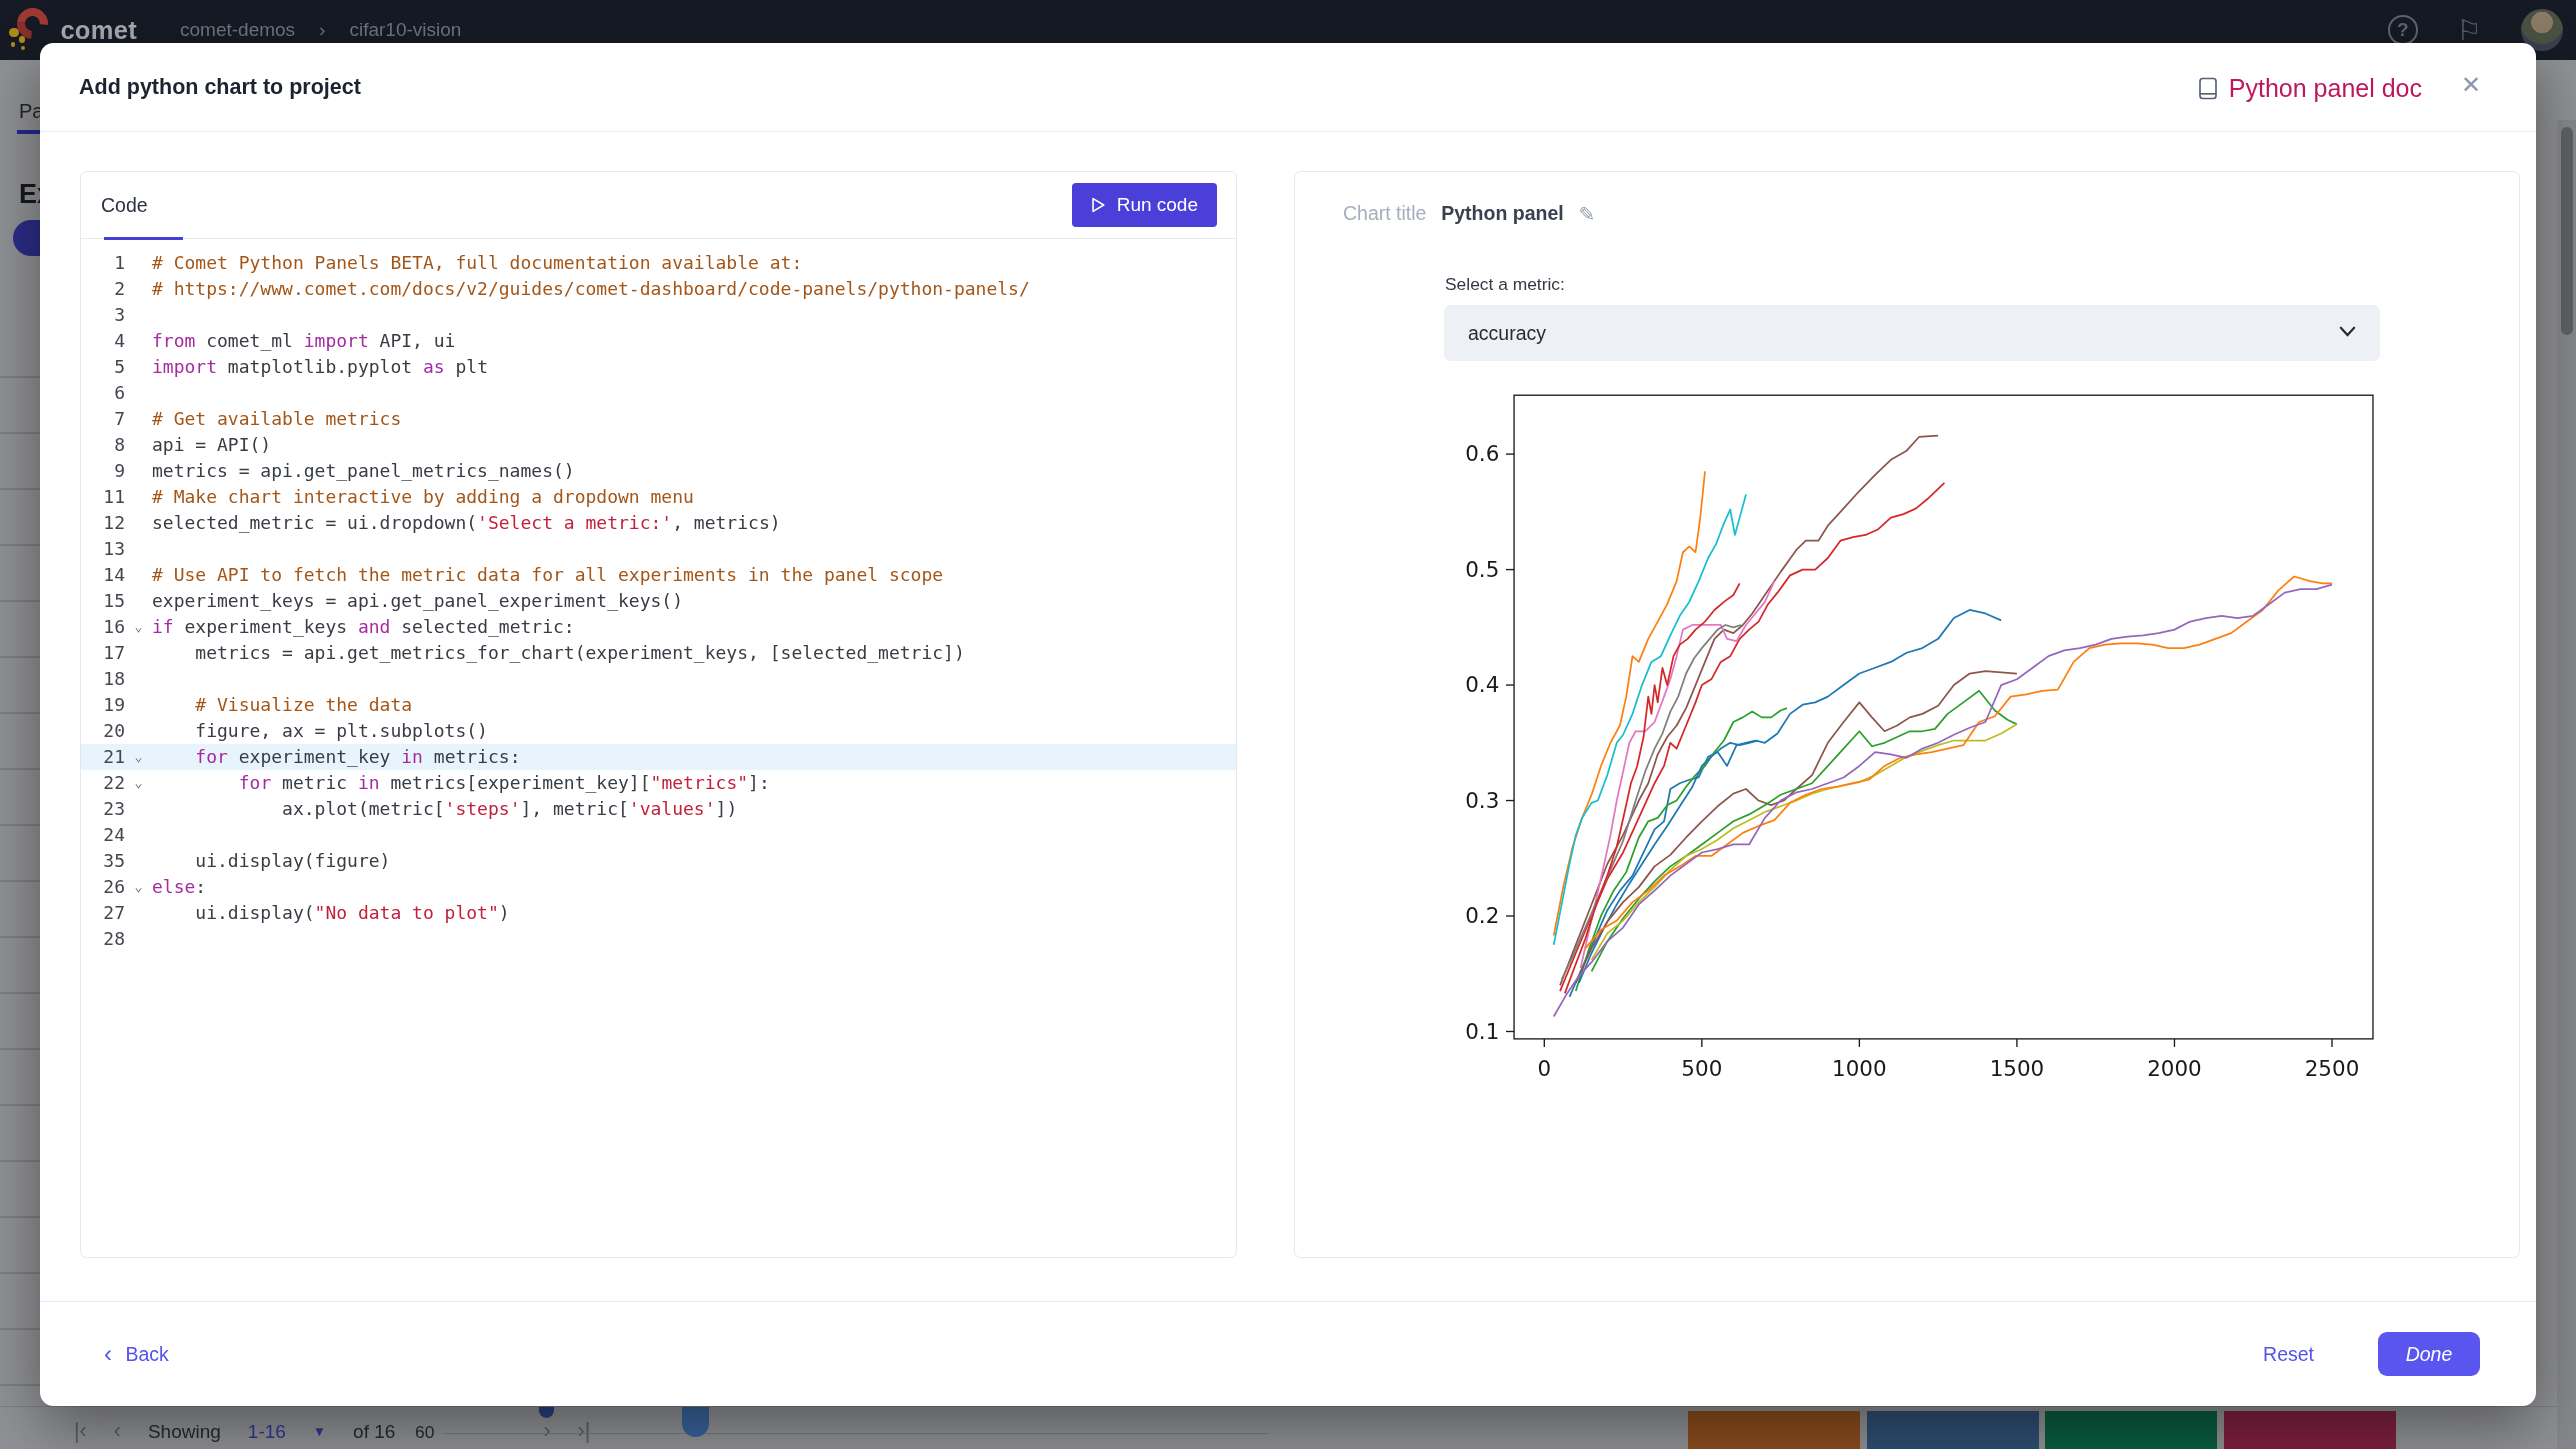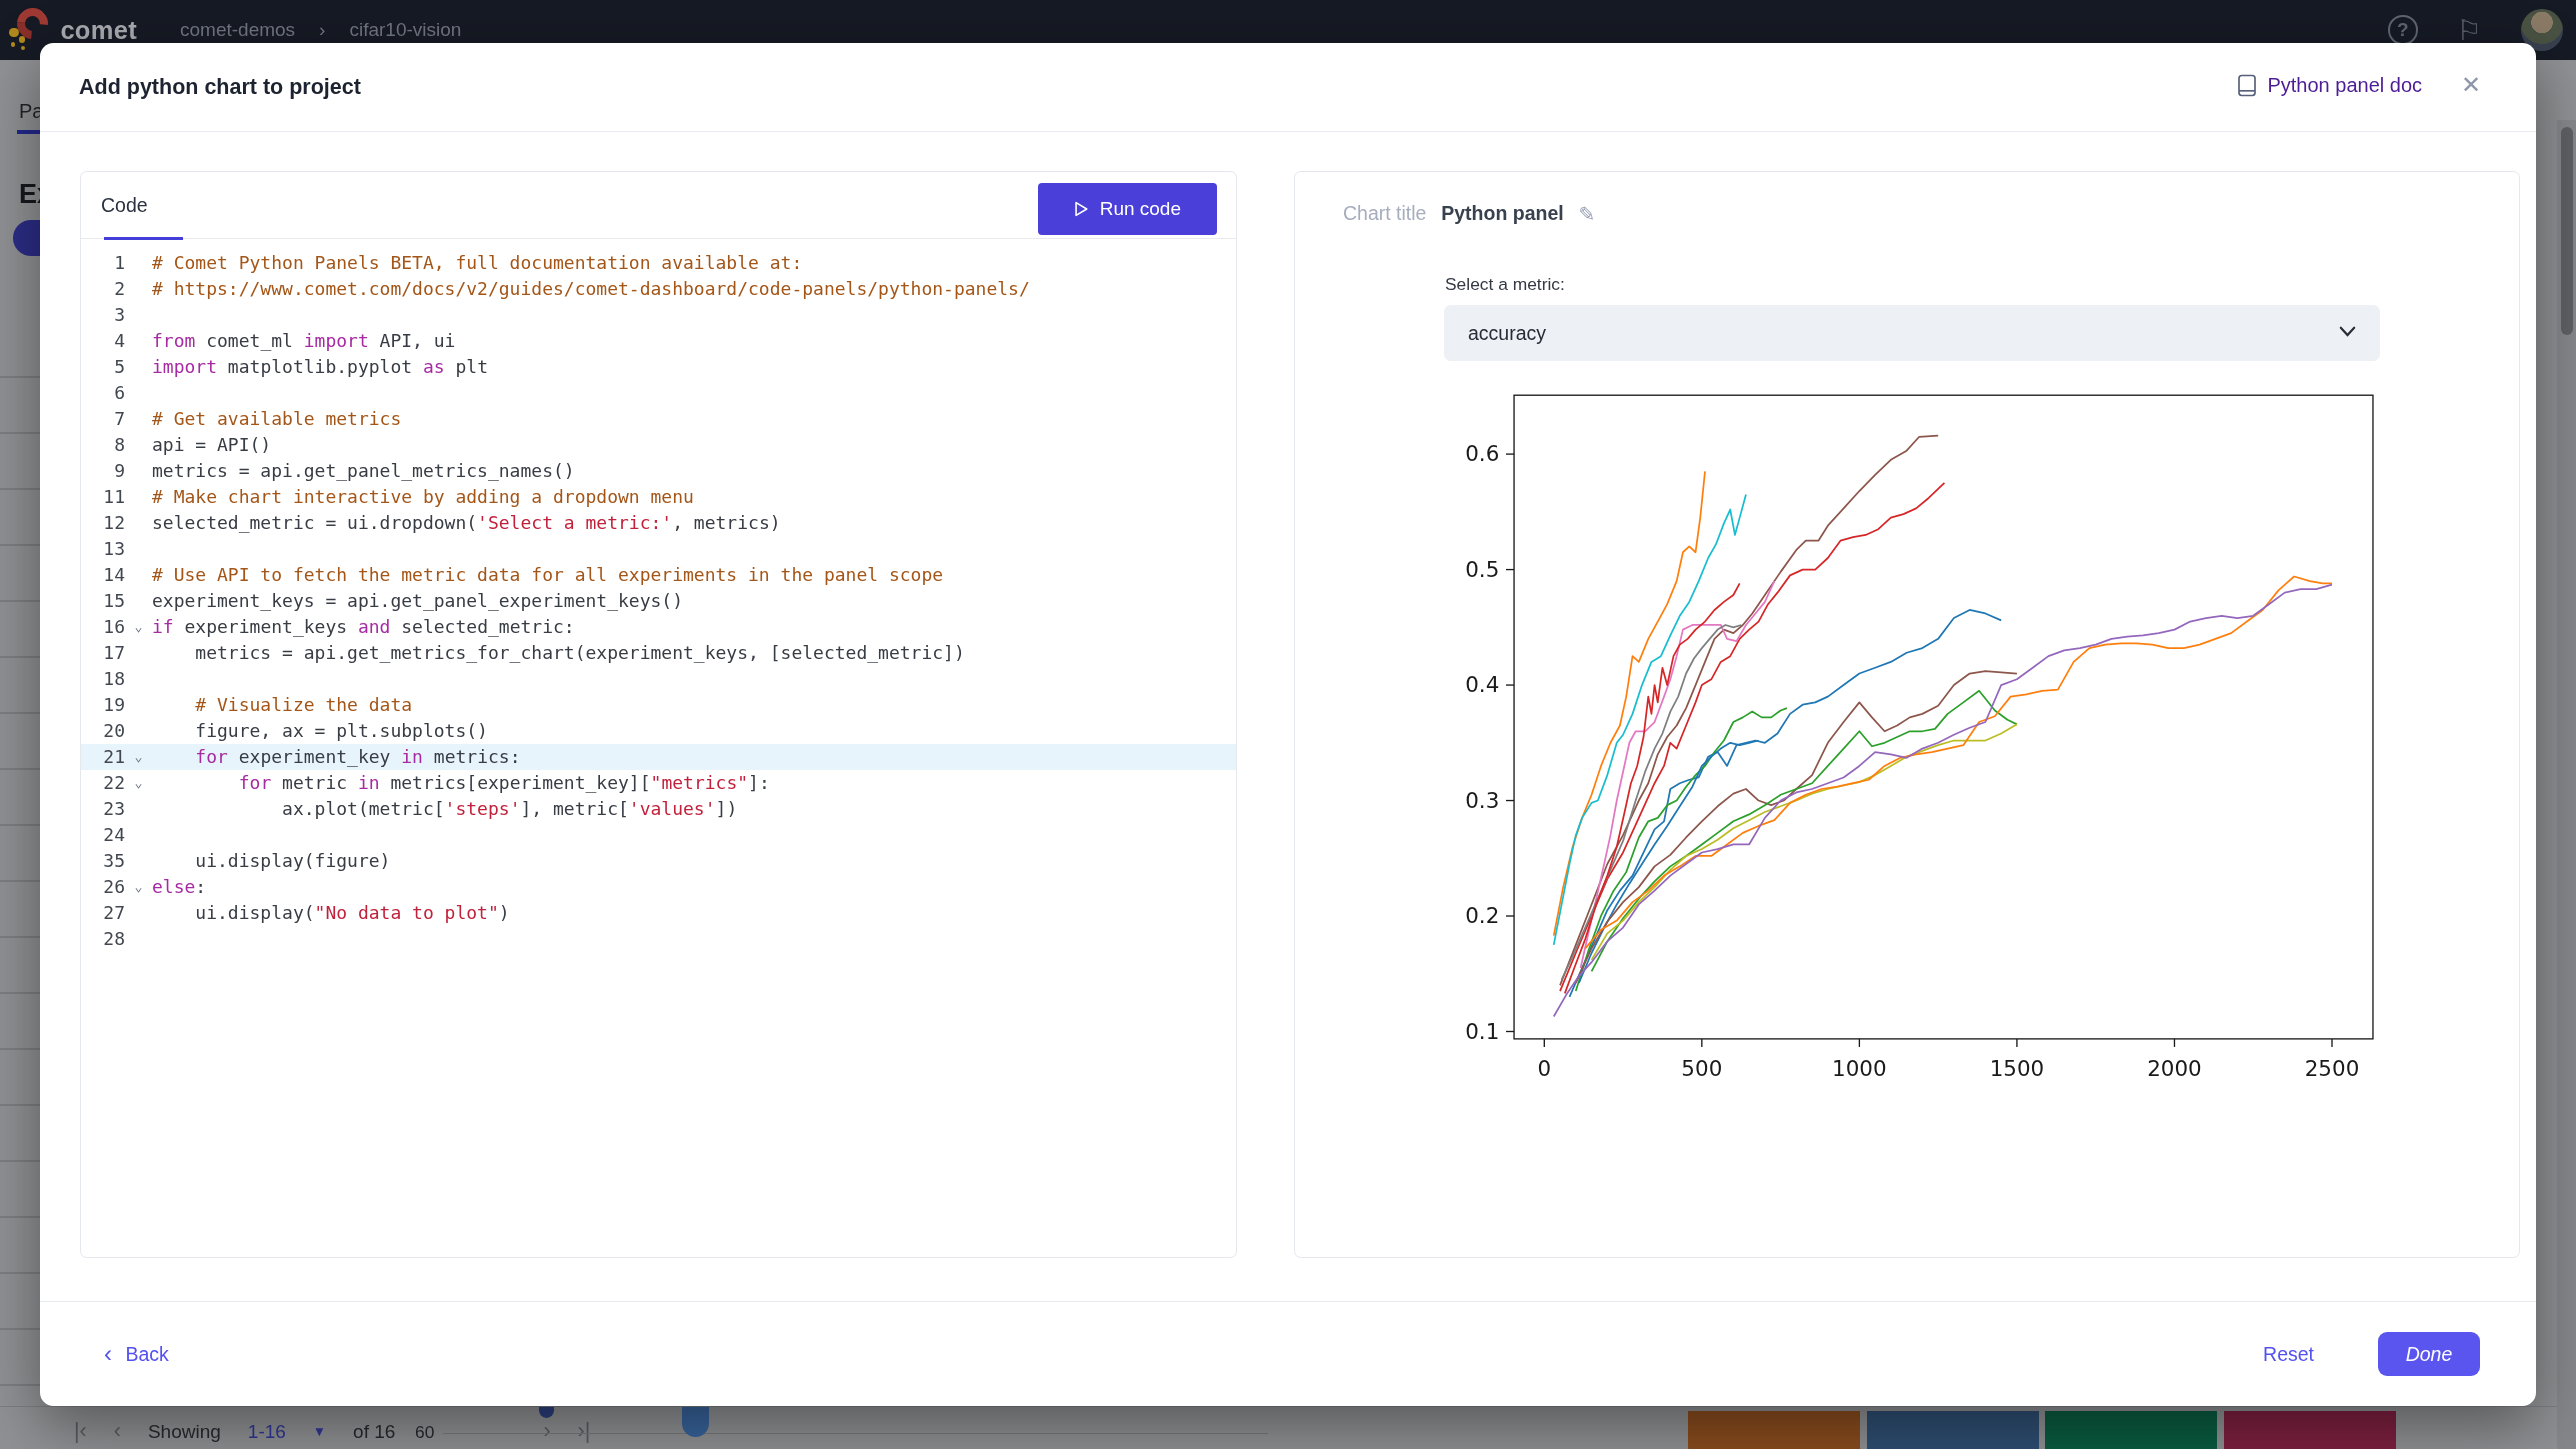--- a/index.html
+++ b/index.html
@@ -43,30 +43,30 @@
   .bg-bars div { width:172px; height:39px; margin-right:6.7px; }
   .bg-scroll { position:absolute; right:0; top:60px; width:19px; height:1389px; background:#86878b; }
   .bg-thumb { position:absolute; right:2.7px; top:6.7px; width:12px; height:208px; border-radius:6px; background:#5f6064; }
 
   
   .modal { position:absolute; left:40px; top:43px; width:2496px; height:1363px; background:#ffffff;
            border-radius:13.4px; box-shadow:0 20px 60px rgba(0,0,0,.4); z-index:10; }
   .modal-header { position:absolute; left:0; top:0; width:100%; height:89px; border-bottom:1.3px solid #e9ebf0; }
   .modal-title { position:absolute; left:39px; top:32px; font-size:21.5px; font-weight:bold; color:#1d2330; }
   .doc-link { position:absolute; right:114px; top:31px; display:flex; align-items:center; gap:10.7px;
-              font-size:20px; color:#4c1d95; cursor:pointer; }
+              font-size:25px; color:#be185d; cursor:pointer; }
   .doc-icon svg { display:block; }
   .close-btn { position:absolute; right:55px; top:28px; font-size:24px; color:#8e97aa; cursor:pointer; }
 
   .card { position:absolute; background:#fff; border:1.3px solid #e4e7ec; border-radius:6.7px; }
   .code-card { left:40px; top:128px; width:1157px; height:1087px; }
   .code-header { position:relative; height:67px; border-bottom:1.3px solid #e8eaee; }
   .code-tab { position:absolute; left:20px; top:0; height:67px; line-height:67px; font-size:19.5px; color:#2b3140; }
   .code-tab-underline { position:absolute; left:2.7px; bottom:-1.3px; width:79px; height:3.4px; background:#443fd9; }
-  .run-btn { position:absolute; right:19px; top:11.4px; height:52px; padding:0 36px; border:none; border-radius:4px;
+  .run-btn { position:absolute; right:19px; top:11.4px; height:44px; padding:0 19px; border:none; border-radius:4px;
              background:#4a3fd9; color:#fff; font-size:19px; font-family:"Liberation Sans",sans-serif;
              display:flex; align-items:center; gap:10.7px; cursor:pointer; }
   .code-body { padding-top:10.7px; font-family:"DejaVu Sans Mono", monospace; font-size:18px; }
   .code-line { display:flex; height:26px; line-height:26px; white-space:pre; }
   .code-line.hl { background:#e8f4fc; }
   .ln { width:44px; text-align:right; color:#41464f; flex:0 0 auto; }
   .fold { width:27px; text-align:center; color:#6b7280; font-size:13.4px; flex:0 0 auto; }
   .code-text { flex:1; }
   .tk-d { color:#383c44; } .tk-c { color:#a45618;margin-top:30px; } .tk-k { color:#a62aa2; } .tk-s { color:#c2213c; }
 

